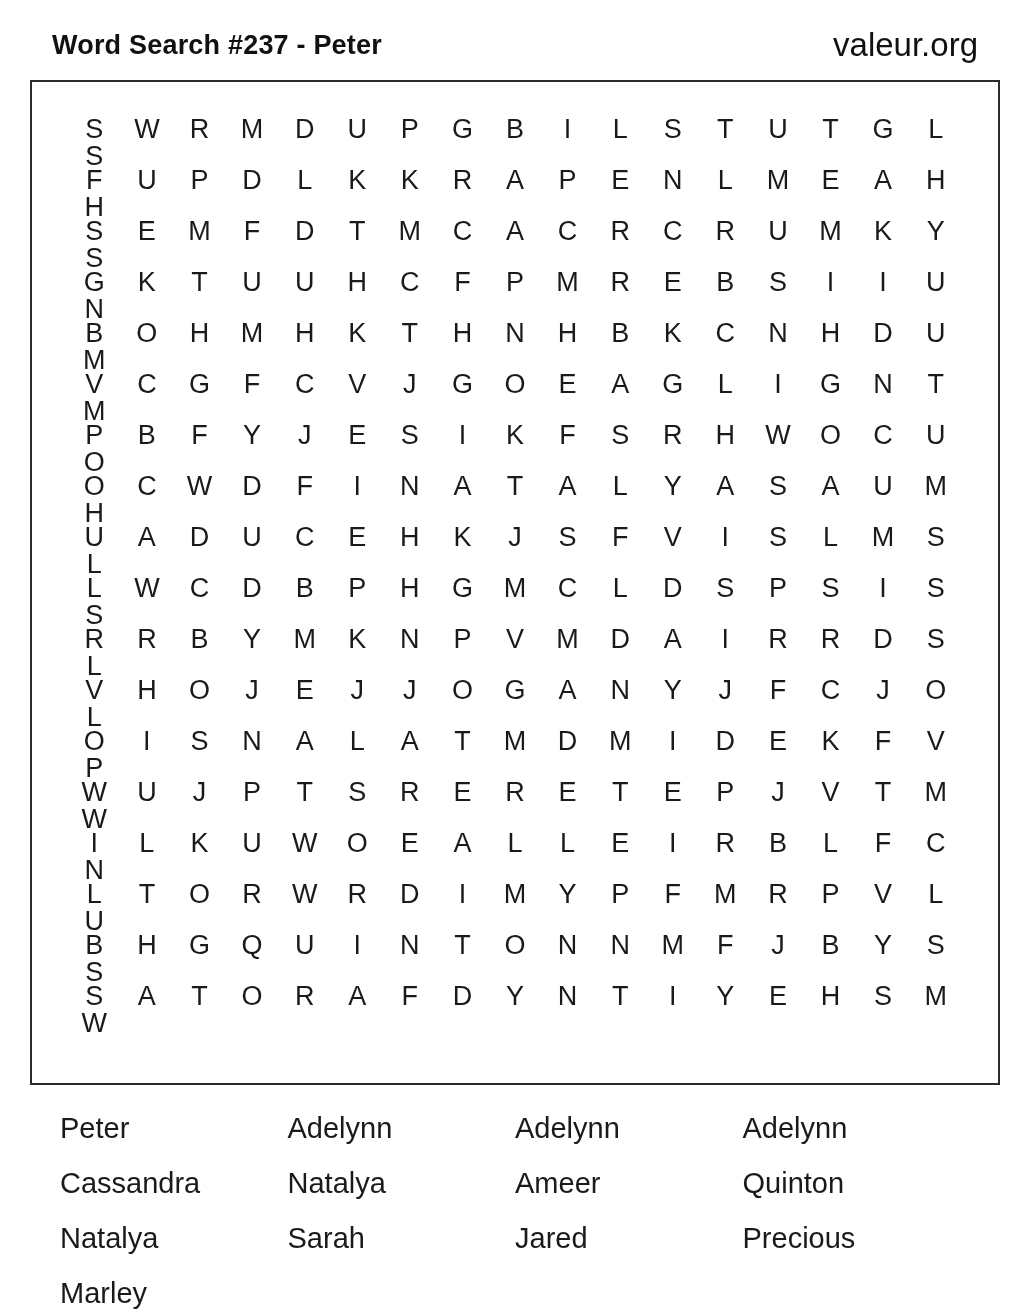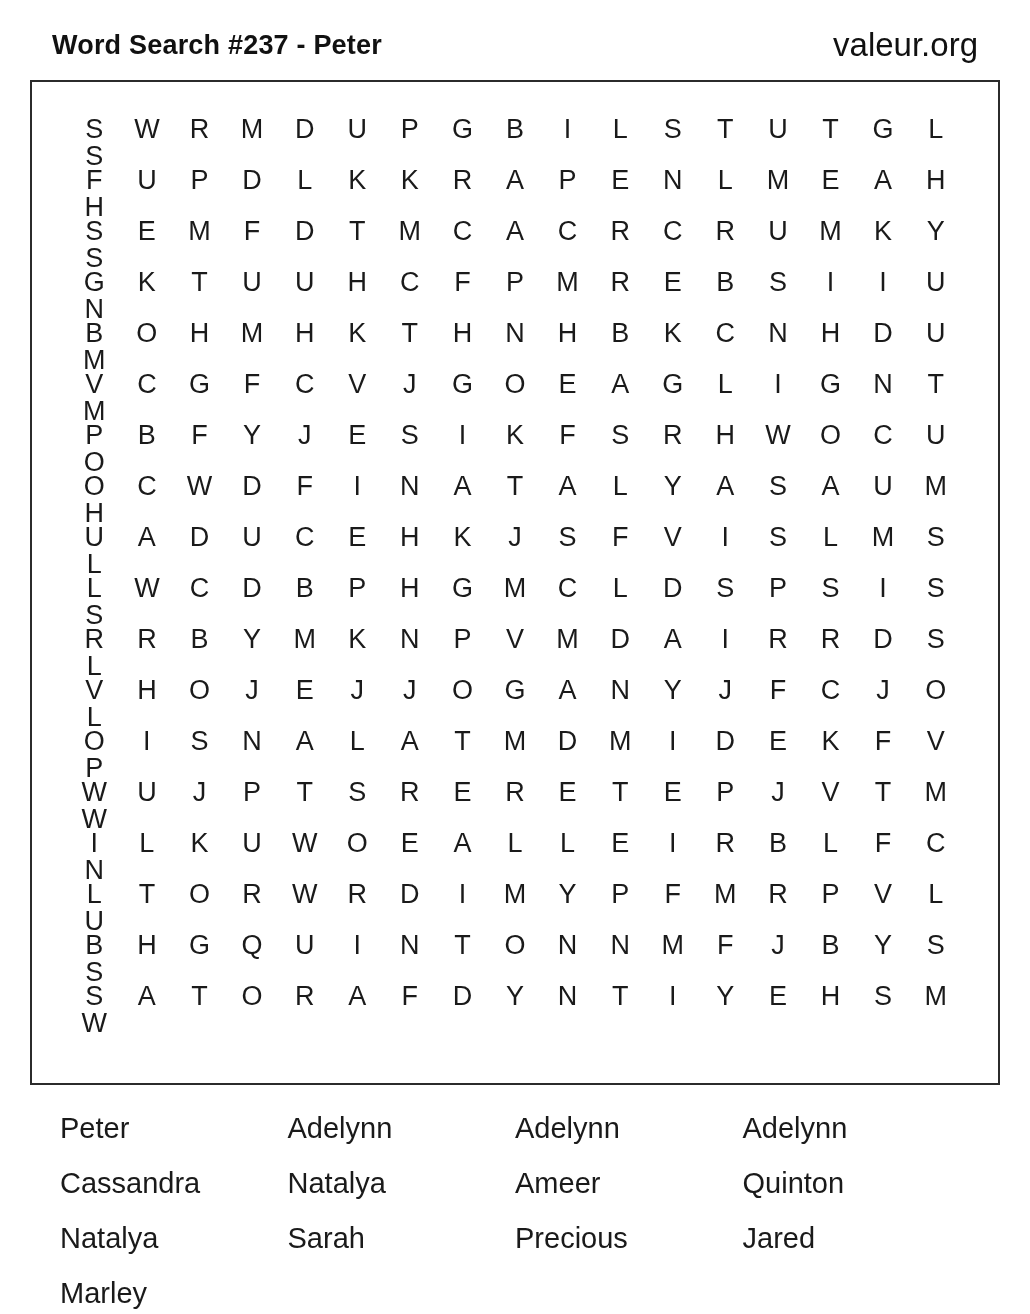--- a/index.html
+++ b/index.html
@@ -463,18 +463,18 @@
       <div class="word">Peter</div>
       <div class="word">Adelynn</div>
       <div class="word">Adelynn</div>
       <div class="word">Adelynn</div>
       <div class="word">Cassandra</div>
       <div class="word">Natalya</div>
       <div class="word">Ameer</div>
       <div class="word">Quinton</div>
       <div class="word">Natalya</div>
       <div class="word">Sarah</div>
+      <div class="word">Jared</div>
       <div class="word">Precious</div>
-      <div class="word">Jared</div>
       <div class="word">Marley</div>
     </div>
 
 </div>
 
 </body></html>

